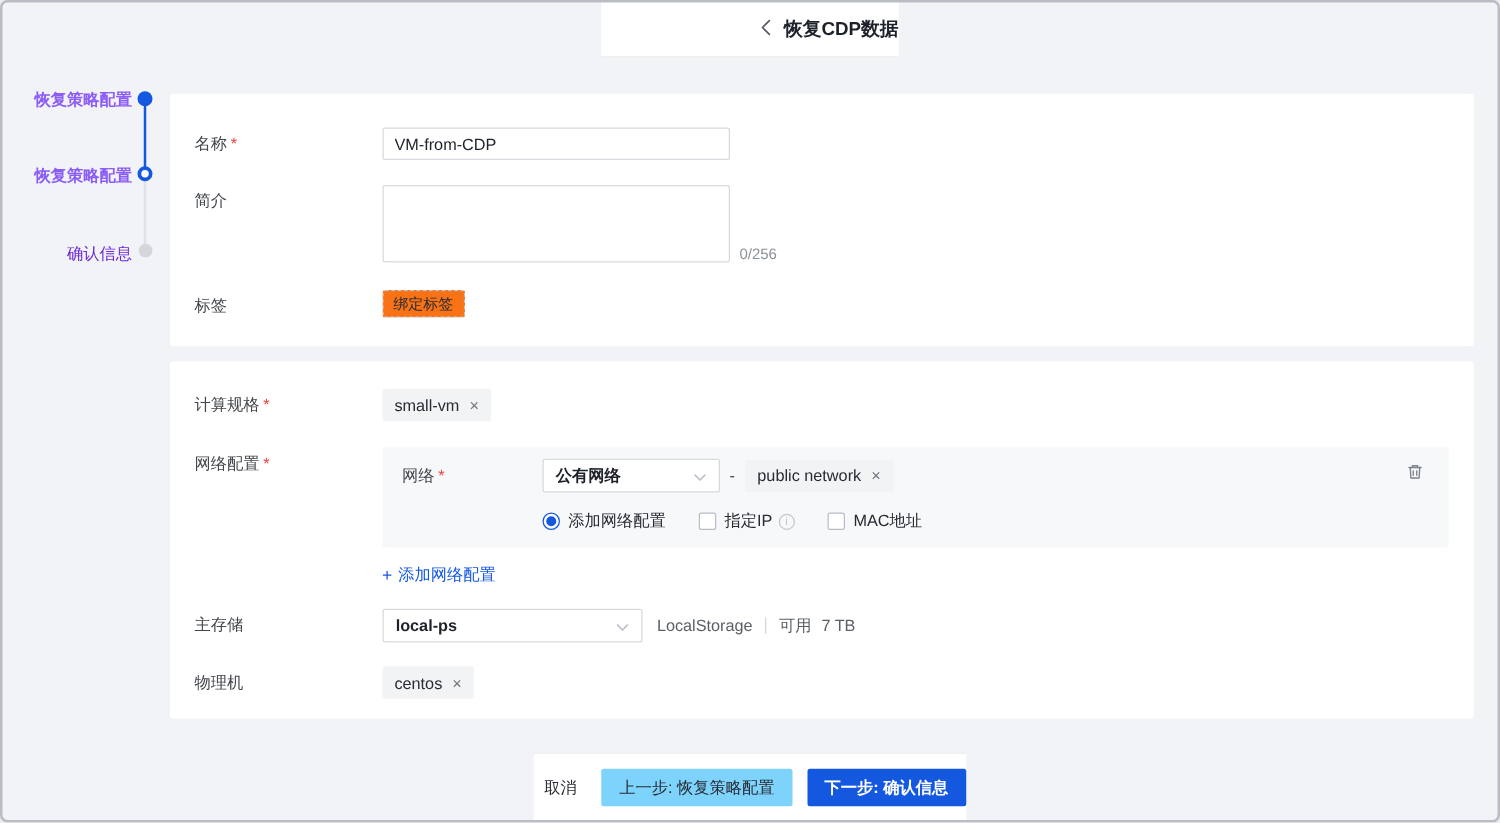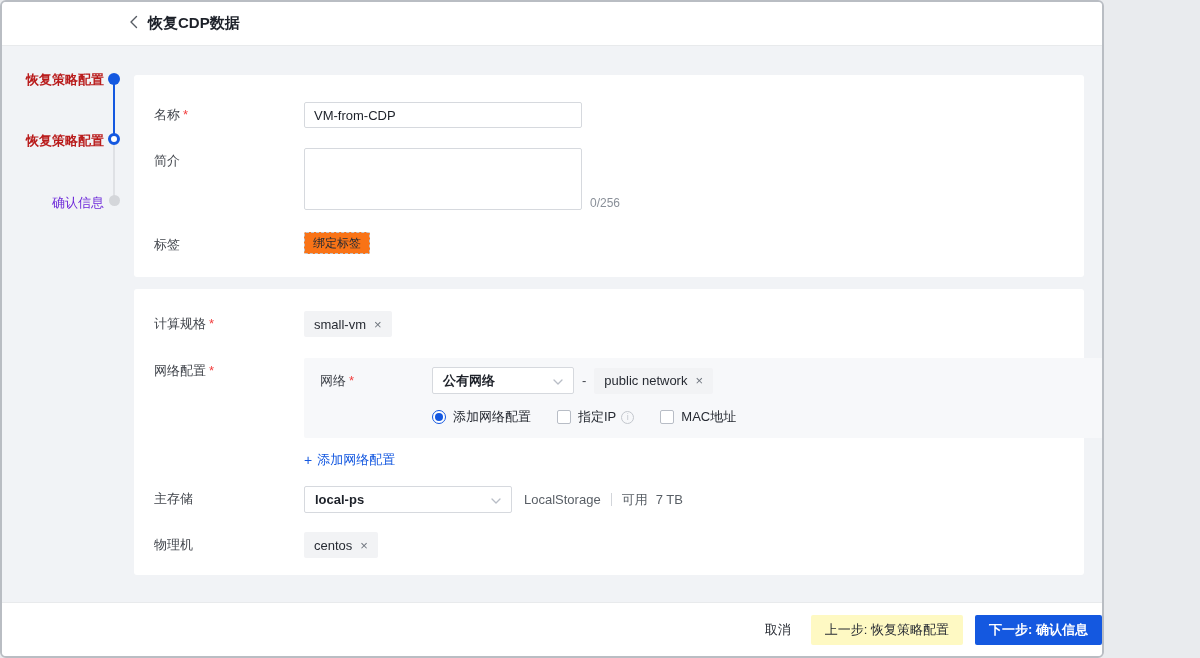--- a/index.html
+++ b/index.html
@@ -3,26 +3,26 @@
 <meta charset="utf-8">
 <style>
   * { margin: 0; padding: 0; box-sizing: border-box; }
   html, body { background: #e9ebee; }
   body {
     font-family: "Liberation Sans", "DejaVu Sans", sans-serif;
     width: 1200px; height: 658px;
     color: #272b33;
   }
   .frame {
-    width: 1104px; height: 658px;
+    width: 1200px; height: 658px;
     background: #f1f3f6;
     border: 2px solid #b9bdc3;
     border-radius: 6px;
     overflow: hidden;
-    display: flex; flex-direction: column;
+    display: flex; flex-direction: column; align-items: center;
   }
 
   
   .header {
     height: 44px; flex: 0 0 44px;
     background: #ffffff;
     border-bottom: 1px solid #e8eaec;
     display: flex; align-items: center;
     padding-left: 127px;
   }
@@ -39,21 +39,21 @@
   
   .stepper { width: 132px; flex: 0 0 132px; position: relative; }
   .rail { position: absolute; left: 111px; width: 2px; }
   .rail.blue { top: 34px; height: 59px; background: #1458e0; }
   .rail.gray { top: 95px; height: 60px; background: #dfe1e5; }
   .step { position: absolute; right: 30px; display: flex; align-items: center; }
   .step .label { font-size: 13px; white-space: nowrap; }
   .step1 { top: 25px; }
   .step2 { top: 86px; }
   .step3 { top: 148px; }
-  .step.done .label, .step.current .label { color: #b91c1c; font-weight: 700; }
+  .step.done .label, .step.current .label { color: #8b5cf6; font-weight: 700; }
   .step.pending .label { color: #6d28d9; font-weight: 400; }
   .dot {
     position: absolute; left: 106px; border-radius: 50%;
   }
   .dot.done  { top: 27px;  width: 12px; height: 12px; background: #1458e0; }
   .dot.current { top: 87px; width: 12px; height: 12px; background: #ffffff; border: 3px solid #1458e0; }
   .dot.pending { top: 149px; width: 11px; height: 11px; background: #d4d6da; margin-left: 1px; }
 
   
   .main { flex: 1; padding: 29px 18px 0 0; overflow: hidden; }
@@ -166,21 +166,21 @@
   .footer {
     height: 54px; flex: 0 0 54px;
     background: #ffffff; border-top: 1px solid #e8eaec;
     display: flex; align-items: center; justify-content: flex-end;
   }
   .btn { font-family: inherit; font-size: 13px; cursor: pointer; border-radius: 2px; }
   .btn-text {
     background: none; border: none; color: #272b33; padding: 0 8px; margin-right: 12px;
   }
   .btn-default {
-    background: #fef9c3; border: none; color: #272b33;
+    background: #7dd3fc; border: none; color: #272b33;
     height: 30px; padding: 0 14px;
   }
   .btn-primary {
     background: #1458e0; border: none; color: #ffffff; font-weight: 600;
     height: 30px; padding: 0 14px; margin-left: 12px;
   }
 </style>
 </head>
 <body>
 

